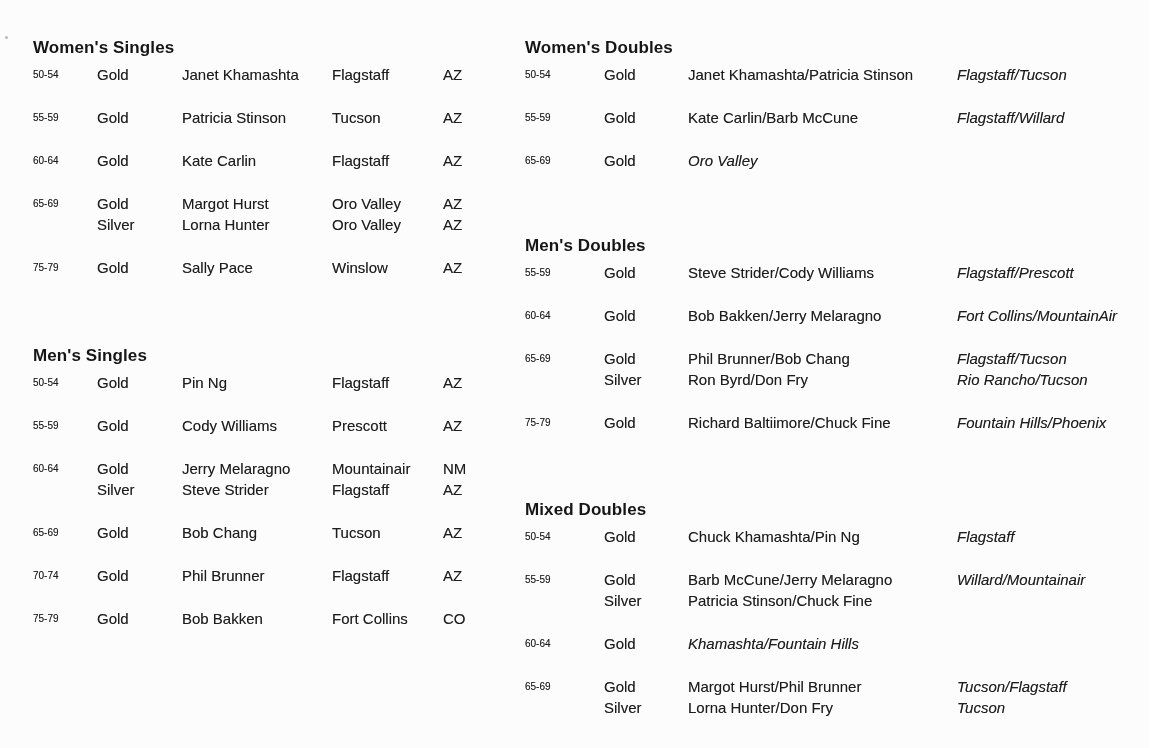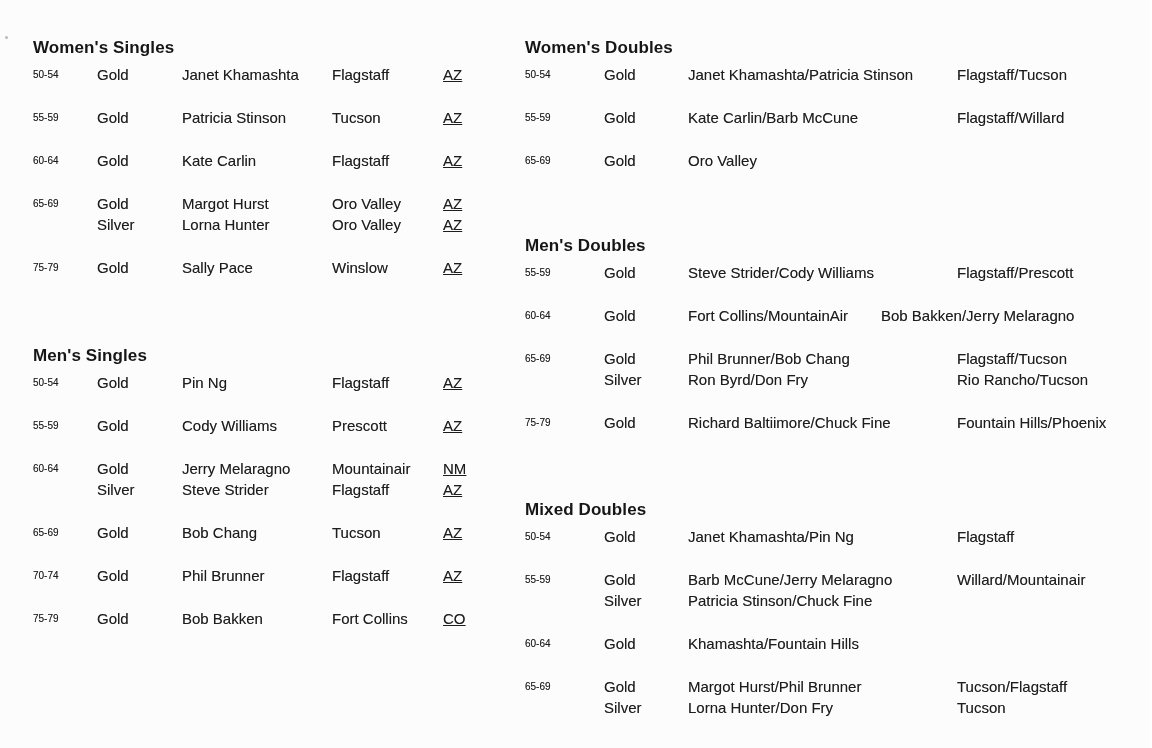--- a/index.html
+++ b/index.html
@@ -55,26 +55,26 @@
     white-space: nowrap;
     flex: 0 0 auto;
     text-shadow: 0 0 0.5px rgba(20,20,20,0.45);
   }
   .age { text-shadow: 0 0 0.5px rgba(20,20,20,0.45); }
   
   .layout-singles .age   { width: 64px; }
   .layout-singles .medal { width: 85px; }
   .layout-singles .name  { width: 150px; }
   .layout-singles .city  { width: 111px; }
-  .layout-singles .state { width: 50px; text-decoration: underline; }
+  .layout-singles .state { width: 50px; }
   
   .layout-doubles .age   { width: 79px; }
   .layout-doubles .medal { width: 84px; }
   .layout-doubles .name  { width: 269px; }
-  .layout-doubles .city  { width: 193px; }
+  .layout-doubles .city  { width: 193px; font-style: italic; }
 </style>
 </head>
 <body>
 
 <div class="page" style="background: rgb(252, 252, 252); color: rgb(29, 29, 29);">
   <div class="speck"></div>
   <div class="col col-left">
   <section class="section layout-singles">
     <h2 class="section-title">Women's Singles</h2>
     <div class="groups">
@@ -285,22 +285,22 @@
 
   </div>
 </div>
   </div>
 
   <div class="group">
     <div class="age">60-64</div>
     <div class="rows">
   <div class="row">
     <span class="cell medal">Gold</span>
+    <span class="cell name">Bob Bakken/Jerry Melaragno</span>
     <span class="cell city">Fort Collins/MountainAir</span>
-    <span class="cell name">Bob Bakken/Jerry Melaragno</span>
 
   </div>
 </div>
   </div>
 
   <div class="group">
     <div class="age">65-69</div>
     <div class="rows">
   <div class="row">
     <span class="cell medal">Gold</span>
@@ -333,21 +333,21 @@
   </section>
 
   <section class="section layout-doubles">
     <h2 class="section-title">Mixed Doubles</h2>
     <div class="groups">
   <div class="group">
     <div class="age">50-54</div>
     <div class="rows">
   <div class="row">
     <span class="cell medal">Gold</span>
-    <span class="cell name">Janet Khamashta/Pin Ng</span>
+    <span class="cell name">Chuck Khamashta/Pin Ng</span>
     <span class="cell city">Flagstaff</span>
 
   </div>
 </div>
   </div>
 
   <div class="group">
     <div class="age">55-59</div>
     <div class="rows">
   <div class="row">

